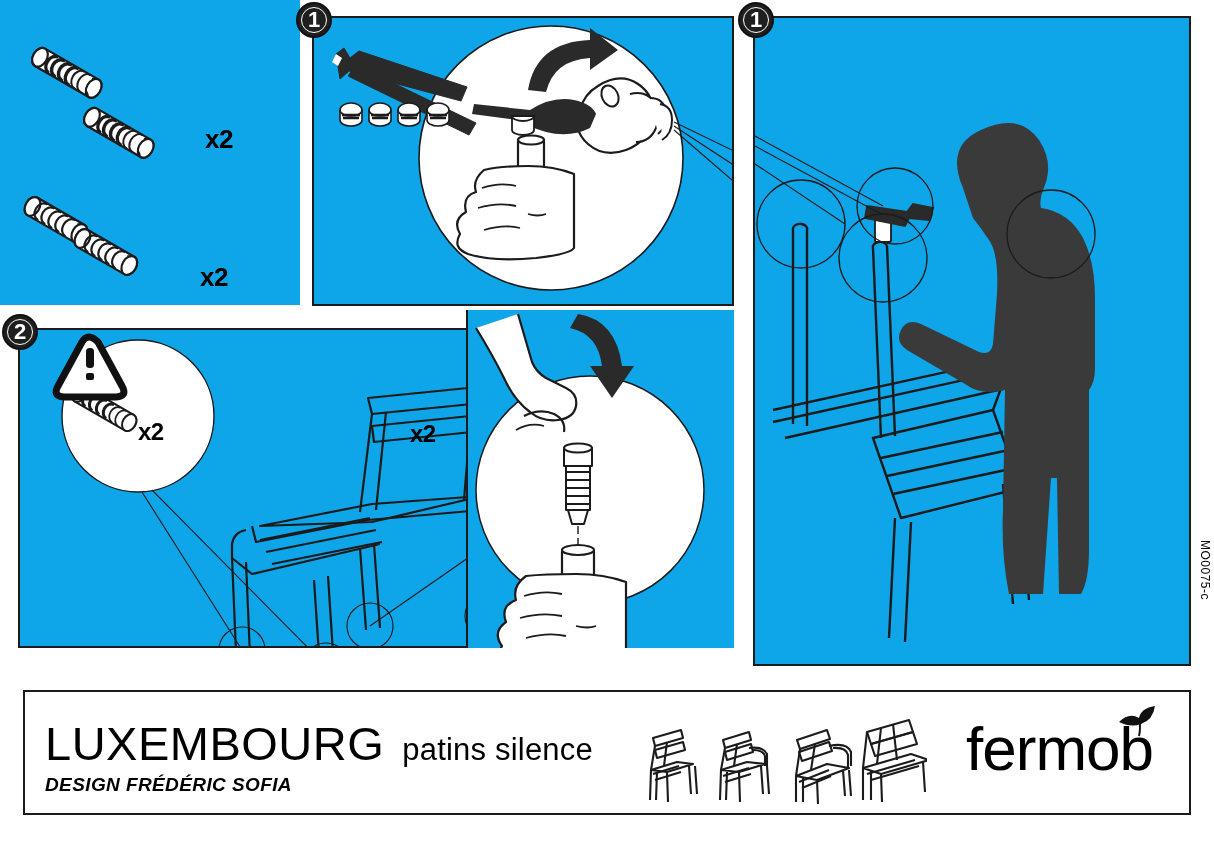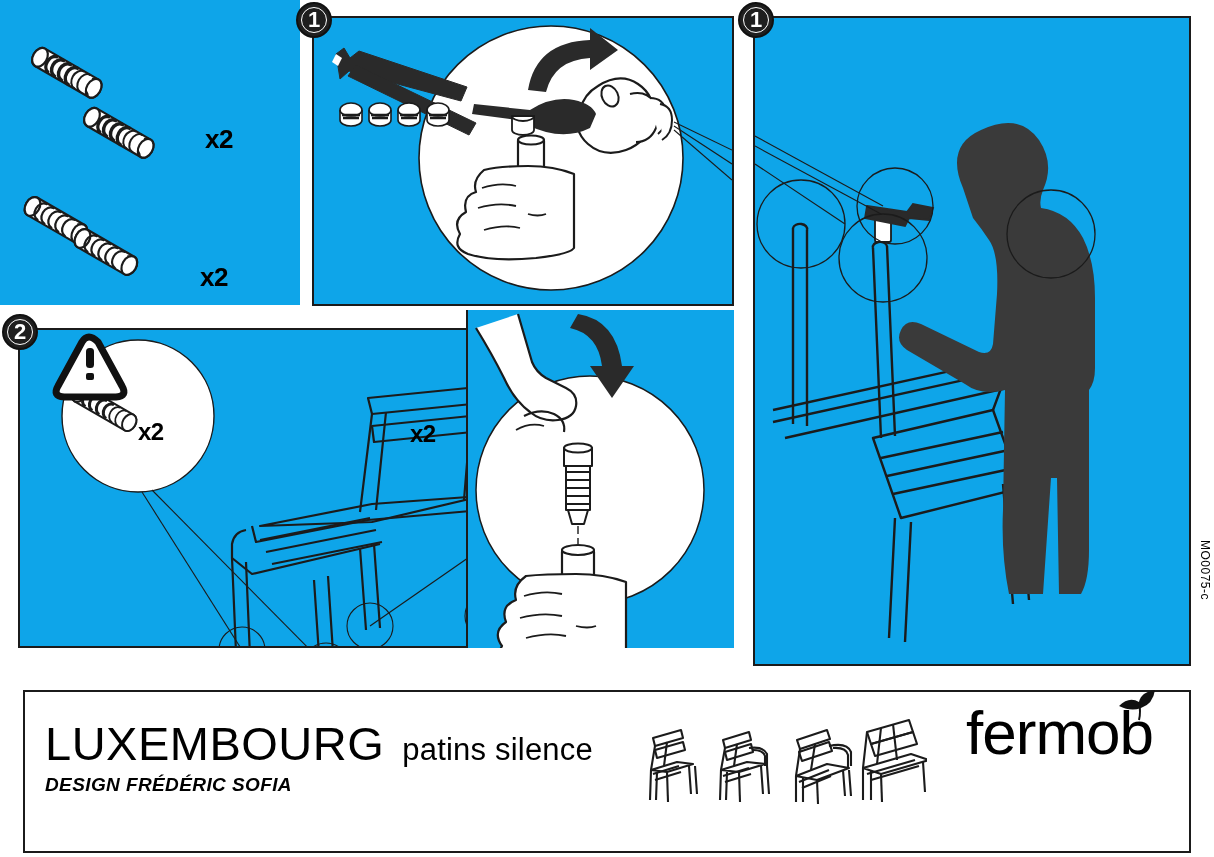--- a/index.html
+++ b/index.html
@@ -48,21 +48,21 @@
     font-size: 26px; font-weight: 700;
     letter-spacing: -0.5px;
     font-family: "Liberation Sans", sans-serif;
   }
   .qty.small { font-size: 24px; }
 
   
   #footer-box {
     position: absolute;
     left: 23px; top: 690px;
-    width: 1168px; height: 163px;
+    width: 1168px; height: 125px;
     border: 2px solid #1b1b1b;
     background: #fff;
   }
   #product-name {
     position: absolute; left: 20px; top: 24px;
     font-size: 47px; font-weight: 400;
     letter-spacing: 0.5px;
     white-space: nowrap;
     font-family: "Liberation Sans", sans-serif;
   }
@@ -70,21 +70,21 @@
     font-size: 31px; font-weight: 400; letter-spacing: 0.2px;
     margin-left: 18px;
   }
   #designer {
     position: absolute; left: 20px; top: 82px;
     font-size: 19px; font-style: italic; font-weight: 600;
     letter-spacing: 0.4px;
     font-family: "Liberation Sans", sans-serif;
   }
   #brand-wrap {
-    position: absolute; right: 36px; top: 10px;
+    position: absolute; right: 36px; top: 26px;
     display: flex; align-items: center;
   }
   #brand-name {
     font-size: 62px; font-weight: 400; letter-spacing: -1px;
     line-height: 1;
     font-family: "Liberation Sans", sans-serif;
   }
   #ref-code {
     position: absolute;
     right: 2px; top: 600px;

